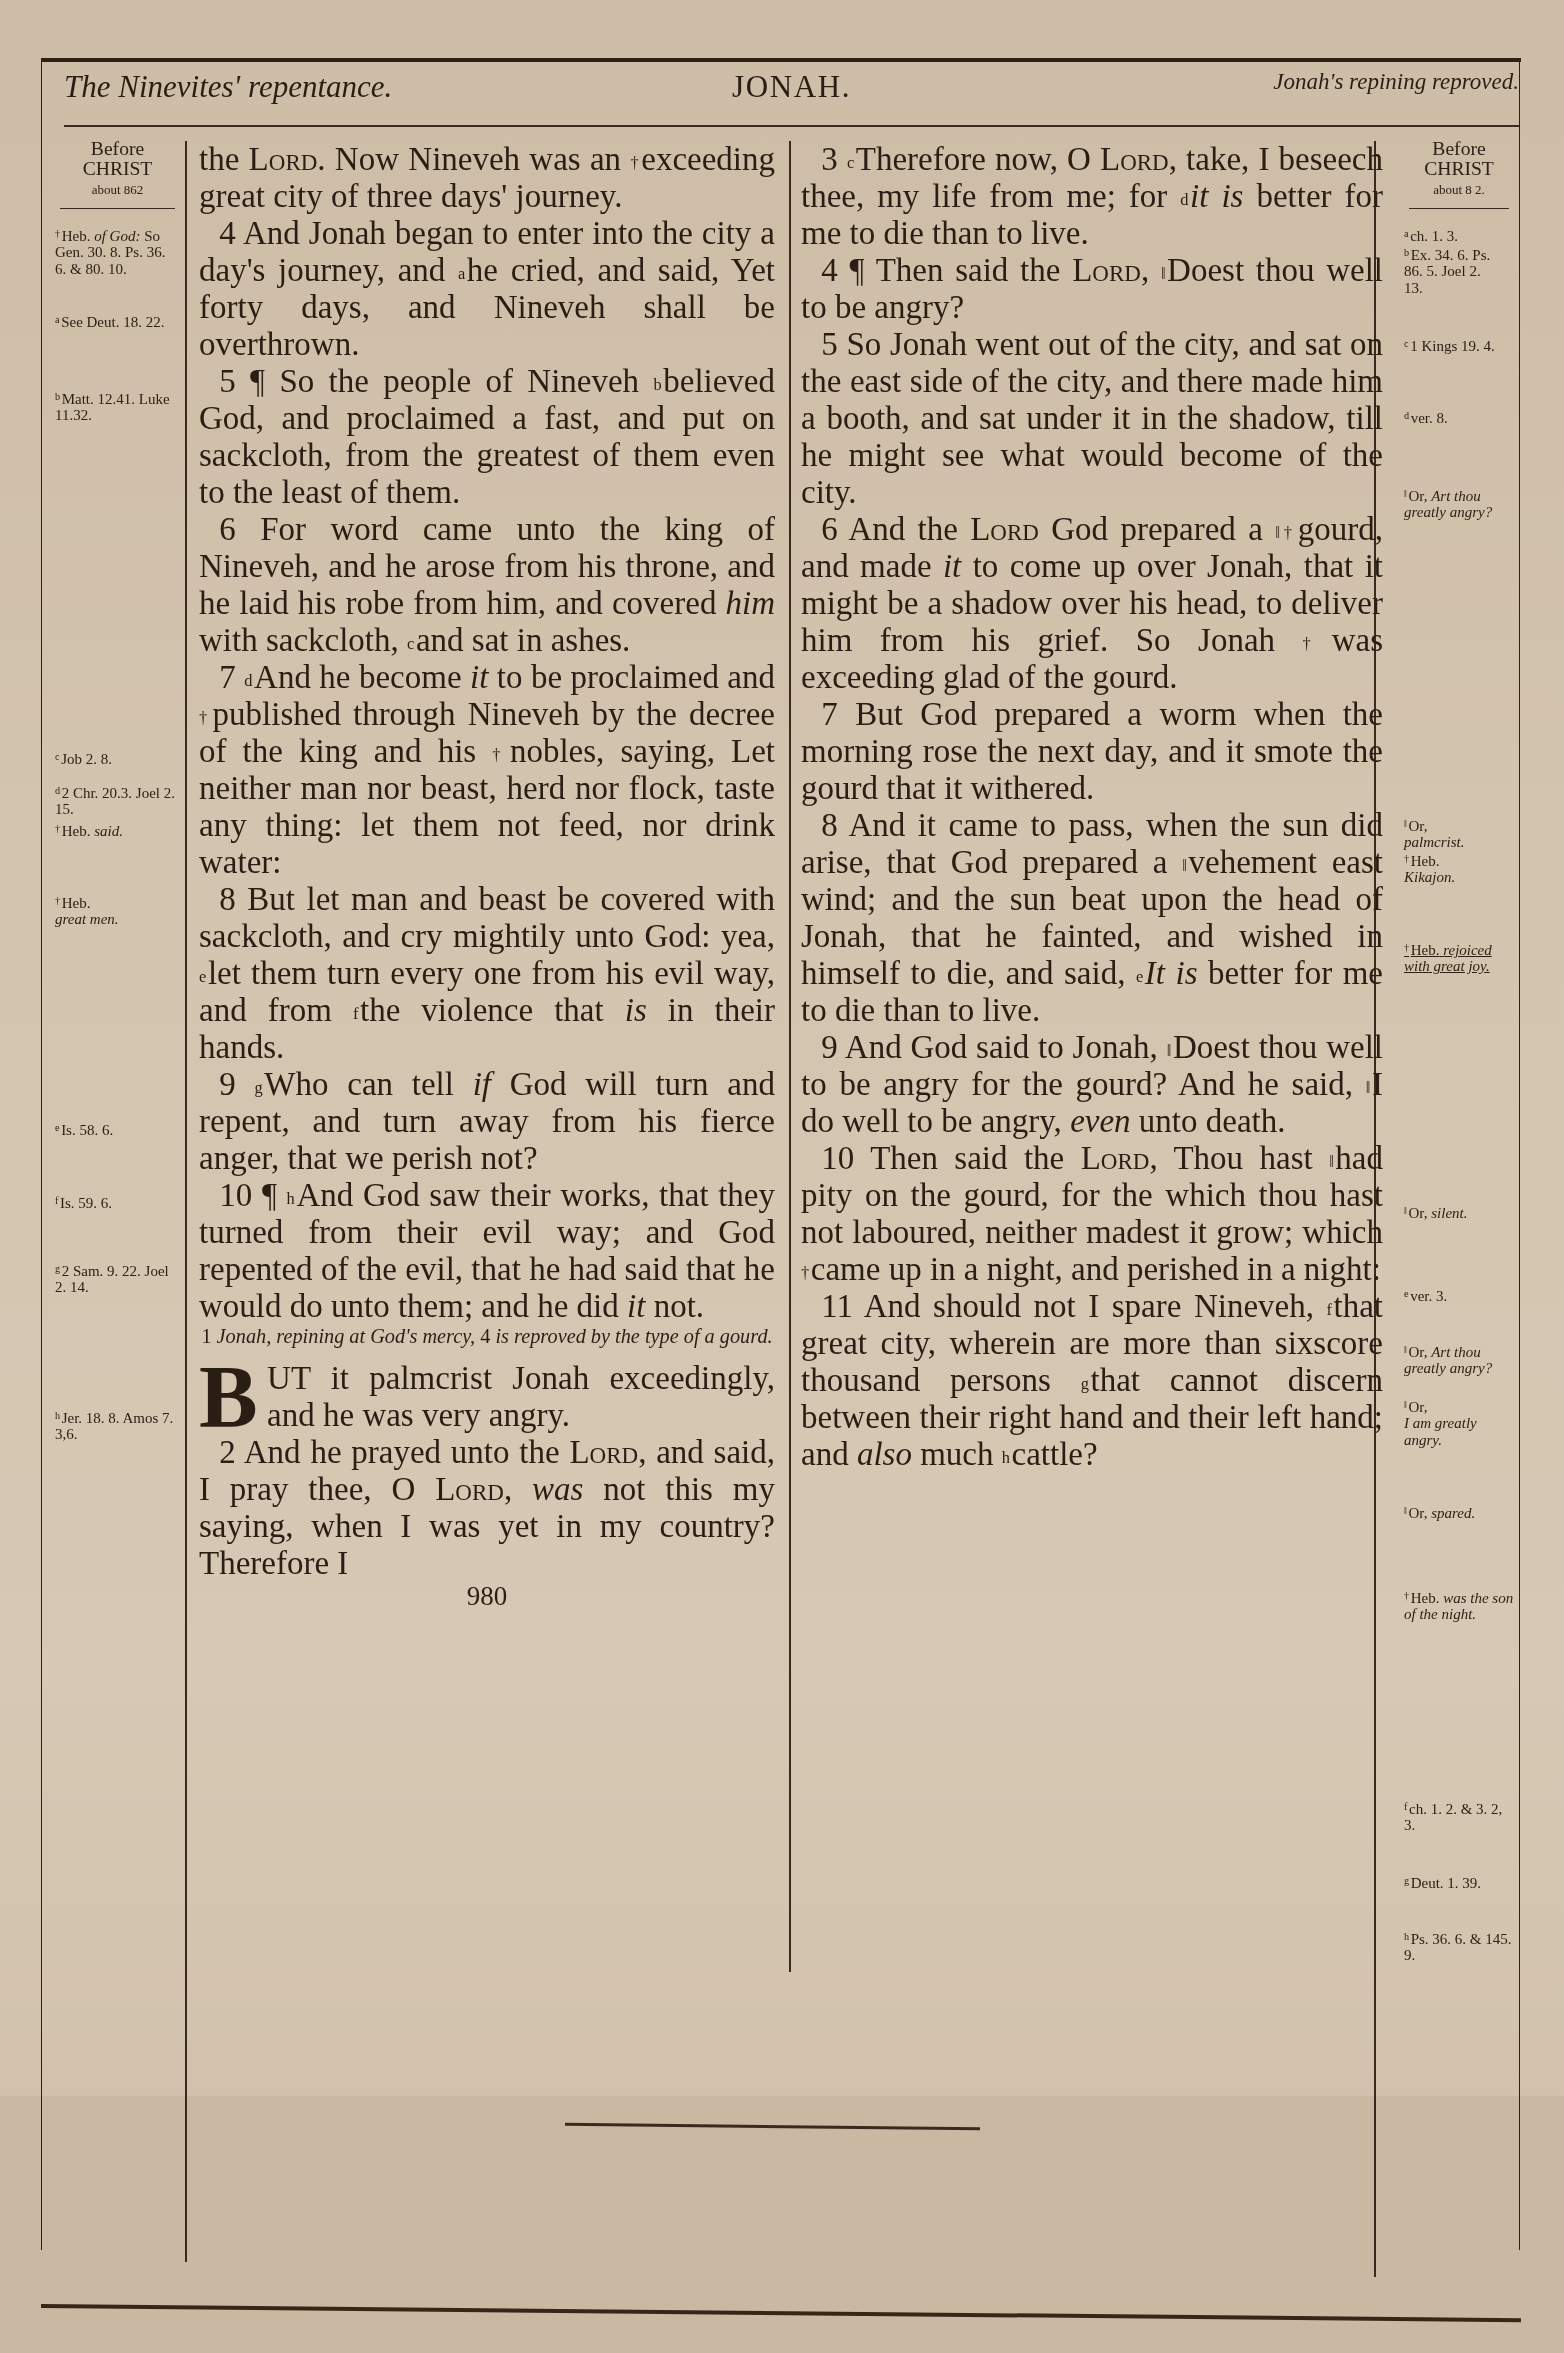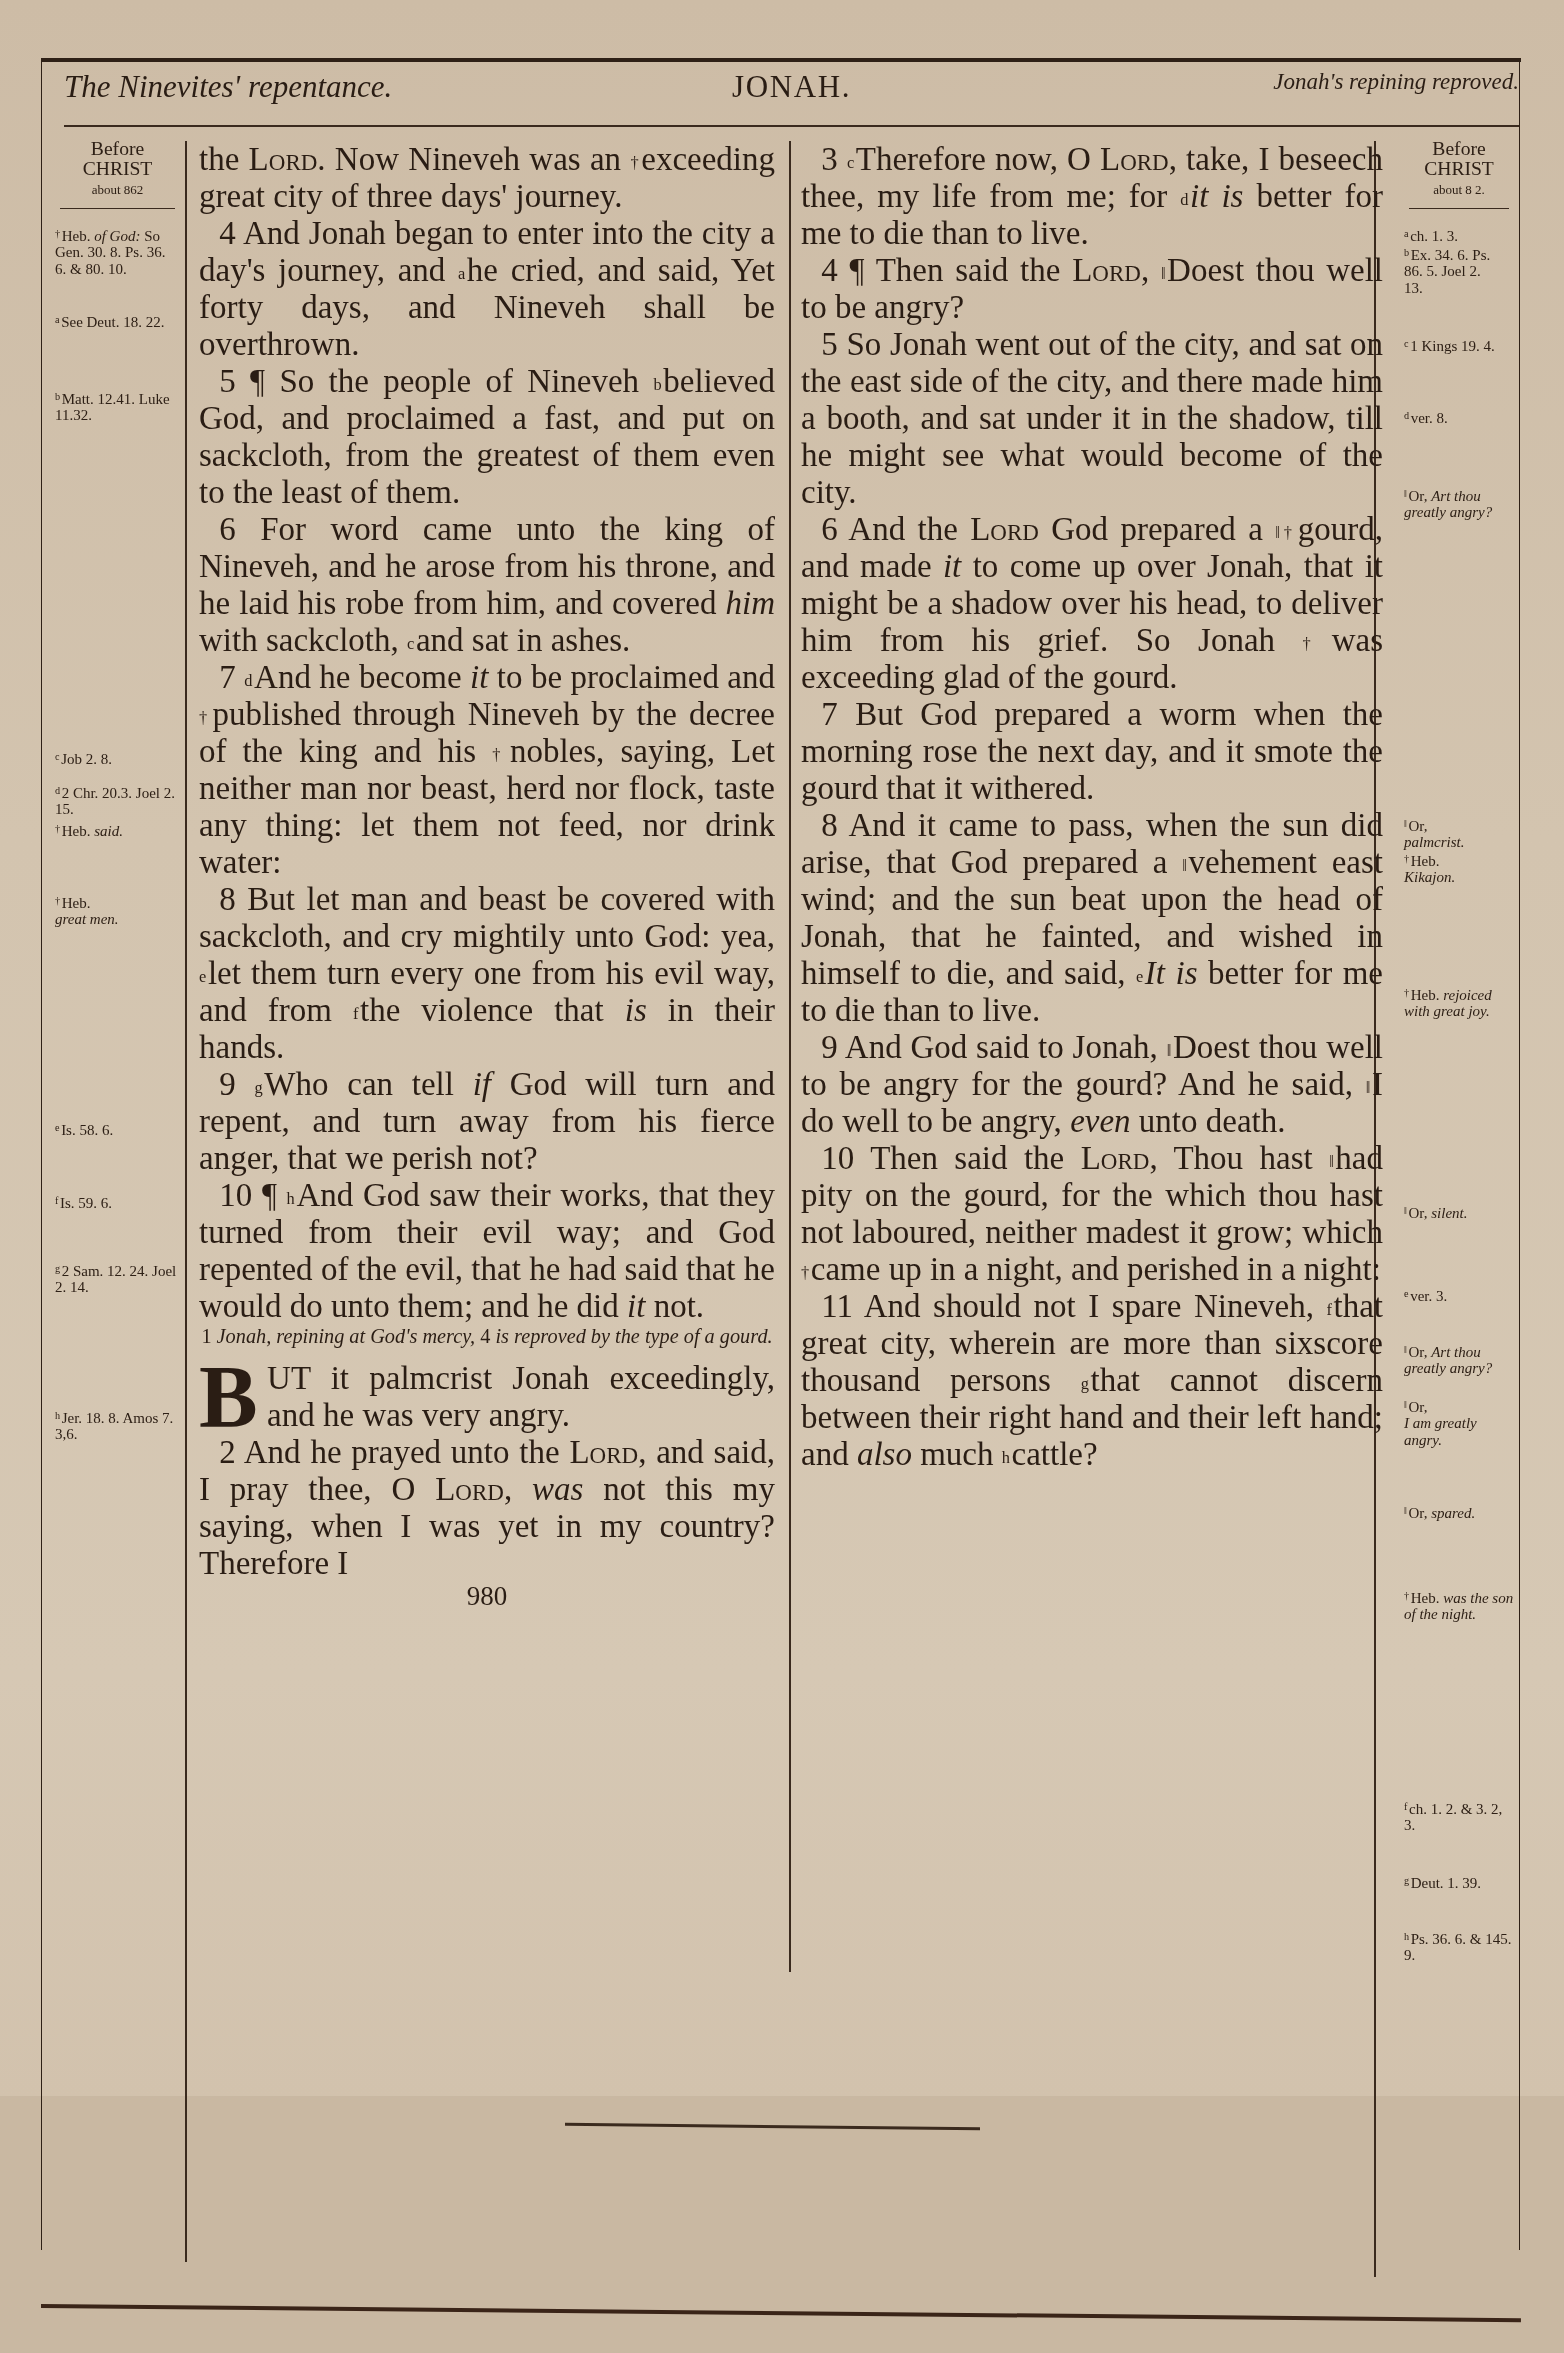--- a/index.html
+++ b/index.html
@@ -76,21 +76,21 @@
     </div>
     <div class="note" style="top:89px;"><sup class="m">†</sup><span>Heb.</span> <i>of God:</i> <span>So Gen. 30. 8. Ps. 36. 6. &amp; 80. 10.</span></div>
     <div class="note" style="top:175px;"><sup class="m">a</sup><span>See Deut. 18. 22.</span></div>
     <div class="note" style="top:252px;"><sup class="m">b</sup><span>Matt. 12.41. Luke 11.32.</span></div>
     <div class="note" style="top:612px;"><sup class="m">c</sup><span>Job 2. 8.</span></div>
     <div class="note" style="top:646px;"><sup class="m">d</sup><span>2 Chr. 20.3. Joel 2. 15.</span></div>
     <div class="note" style="top:684px;"><sup class="m">†</sup><span>Heb.</span> <i>said.</i></div>
     <div class="note" style="top:756px;"><sup class="m">†</sup><span>Heb.</span><br><i>great men.</i></div>
     <div class="note" style="top:983px;"><sup class="m">e</sup><span>Is. 58. 6.</span></div>
     <div class="note" style="top:1056px;"><sup class="m">f</sup><span>Is. 59. 6.</span></div>
-    <div class="note" style="top:1124px;"><sup class="m">g</sup><span>2 Sam. 12. 24. Joel 2. 14.</span></div>
+    <div class="note" style="top:1124px;"><sup class="m">g</sup><span>2 Sam. 9. 22. Joel 2. 14.</span></div>
     <div class="note" style="top:1271px;"><sup class="m">h</sup><span>Jer. 18. 8. Amos 7. 3,6.</span></div>
   </div>
 
   <div class="col" style="left:199px; top:141px; width:576px;">
     <p><span>the </span><span class="sc">Lord</span><span>.  Now Nineveh was an </span><sup>†</sup><span>exceeding great city of three days' journey.</span></p>
     <p class="v"><span>4</span> <span>And Jonah began to enter into the city a day's journey, and </span><sup>a</sup><span>he cried, and said, Yet forty days, and Nineveh shall be overthrown.</span></p>
     <p class="v"><span>5 ¶</span> <span>So the people of Nineveh </span><sup>b</sup><span>believed God, and proclaimed a fast, and put on sackcloth, from the greatest of them even to the least of them.</span></p>
     <p class="v"><span>6</span> <span>For word came unto the king of Nineveh, and he arose from his throne, and he laid his robe from him, and covered </span><i>him</i><span> with sackcloth, </span><sup>c</sup><span>and sat in ashes.</span></p>
     <p class="v"><span>7</span> <sup>d</sup><span>And he become </span><i>it</i><span> to be proclaimed and </span><sup>†</sup><span>published through Nineveh by the decree of the king and his </span><sup>†</sup><span>nobles, saying, Let neither man nor beast, herd nor flock, taste any thing: let them not feed, nor drink water:</span></p>
     <p class="v"><span>8</span> <span>But let man and beast be covered with sackcloth, and cry mightily unto God: yea, </span><sup>e</sup><span>let them turn every one from his evil way, and from </span><sup>f</sup><span>the violence that </span><i>is</i><span> in their hands.</span></p>
@@ -123,21 +123,21 @@
       <div class="about">about 8 2.</div>
       <div class="bc-rule"></div>
     </div>
     <div class="note" style="top:89px; width:110px;"><sup class="m">a</sup><span>ch. 1. 3.</span></div>
     <div class="note" style="top:108px; width:94px;"><sup class="m">b</sup><span>Ex. 34. 6. Ps. 86. 5. Joel 2. 13.</span></div>
     <div class="note" style="top:199px; width:110px;"><sup class="m">c</sup><span>1 Kings 19. 4.</span></div>
     <div class="note" style="top:271px; width:110px;"><sup class="m">d</sup><span>ver. 8.</span></div>
     <div class="note" style="top:349px; width:110px;"><sup class="m">‖</sup><span>Or,</span> <i>Art thou greatly angry?</i></div>
     <div class="note" style="top:679px; width:110px;"><sup class="m">‖</sup><span>Or,</span><br><i>palmcrist.</i></div>
     <div class="note" style="top:714px; width:110px;"><sup class="m">†</sup><span>Heb.</span><br><i>Kikajon.</i></div>
-    <div class="note" style="top:848px; width:110px;"><sup class="m">†</sup><span>Heb.</span> <i>rejoiced with great joy.</i></div>
+    <div class="note" style="top:803px; width:110px;text-decoration:underline;"><sup class="m">†</sup><span>Heb.</span> <i>rejoiced with great joy.</i></div>
     <div class="note" style="top:1066px; width:110px;"><sup class="m">‖</sup><span>Or,</span> <i>silent.</i></div>
     <div class="note" style="top:1149px; width:110px;"><sup class="m">e</sup><span>ver. 3.</span></div>
     <div class="note" style="top:1205px; width:110px;"><sup class="m">‖</sup><span>Or,</span> <i>Art thou greatly angry?</i></div>
     <div class="note" style="top:1260px; width:110px;"><sup class="m">‖</sup><span>Or,</span><br><i>I am greatly angry.</i></div>
     <div class="note" style="top:1366px; width:110px;"><sup class="m">‖</sup><span>Or,</span> <i>spared.</i></div>
     <div class="note" style="top:1451px; width:110px;"><sup class="m">†</sup><span>Heb.</span> <i>was the son of the night.</i></div>
     <div class="note" style="top:1662px; width:110px;"><sup class="m">f</sup><span>ch. 1. 2. &amp; 3. 2, 3.</span></div>
     <div class="note" style="top:1736px; width:110px;"><sup class="m">g</sup><span>Deut. 1. 39.</span></div>
     <div class="note" style="top:1792px; width:110px;"><sup class="m">h</sup><span>Ps. 36. 6. &amp; 145. 9.</span></div>
   </div>

